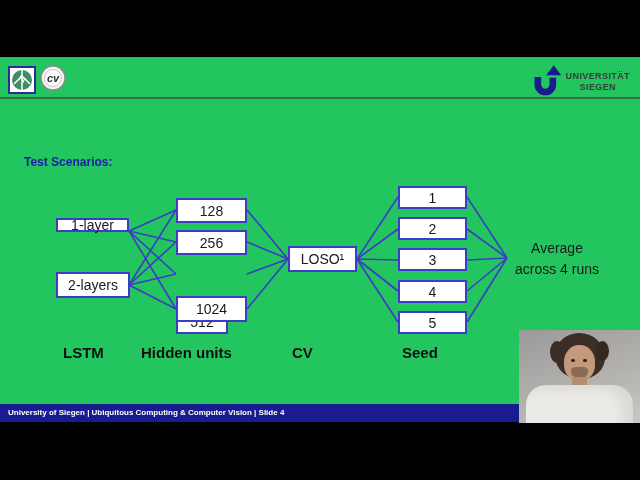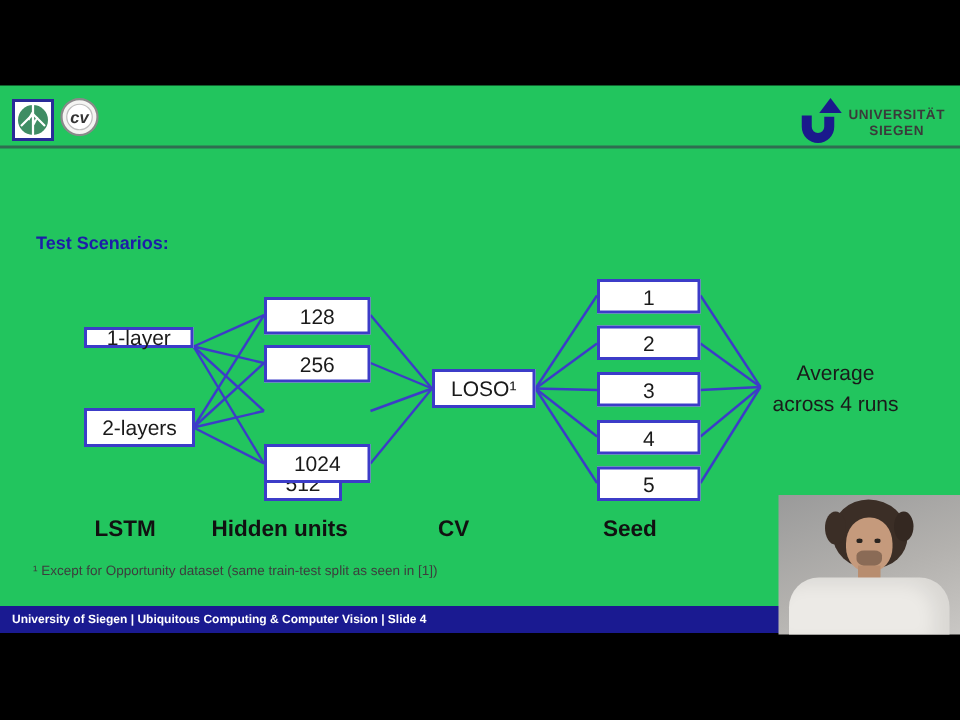--- a/index.html
+++ b/index.html
@@ -142,21 +142,20 @@
   <div class="result-label">
     <div>Average</div>
     <div>across 4 runs</div>
   </div>
 
   <div class="col-label" style="left:63px;top:287px;width:60px;">LSTM</div>
   <div class="col-label" style="left:141px;top:287px;width:140px;">Hidden units</div>
   <div class="col-label" style="left:292px;top:287px;width:60px;">CV</div>
   <div class="col-label" style="left:402px;top:287px;width:60px;">Seed</div>
 
-  <div class="footnote">¹ Except for Opportunity dataset (same train-test split as seen in [1])</div>
 </div>
 
 <div class="footer-bar">
   <div class="footer-text">University of Siegen | Ubiquitous Computing &amp; Computer Vision | Slide 4</div>
 </div>
 
 <div class="webcam">
   <div class="hair"></div>
   <div class="face">
     <div class="eye l"></div>

